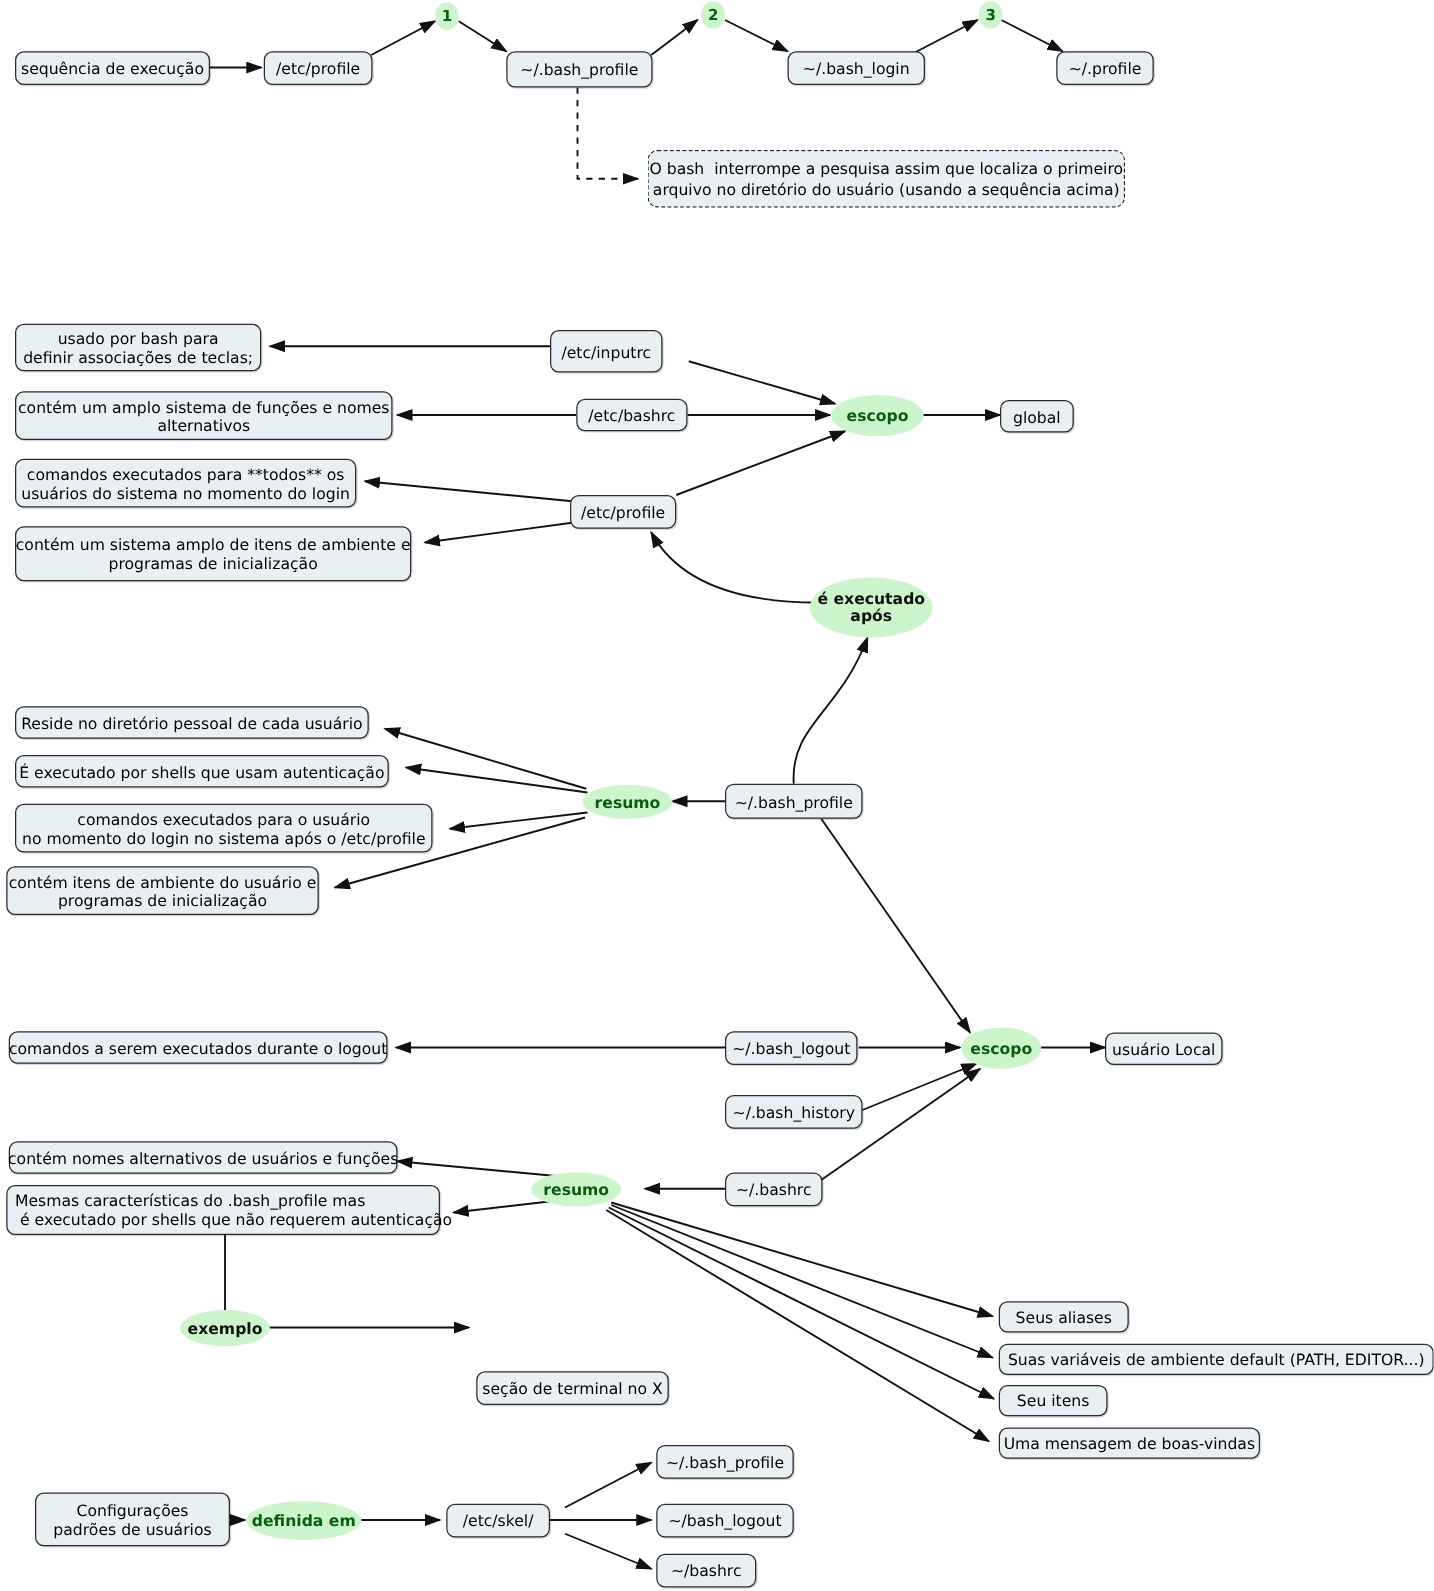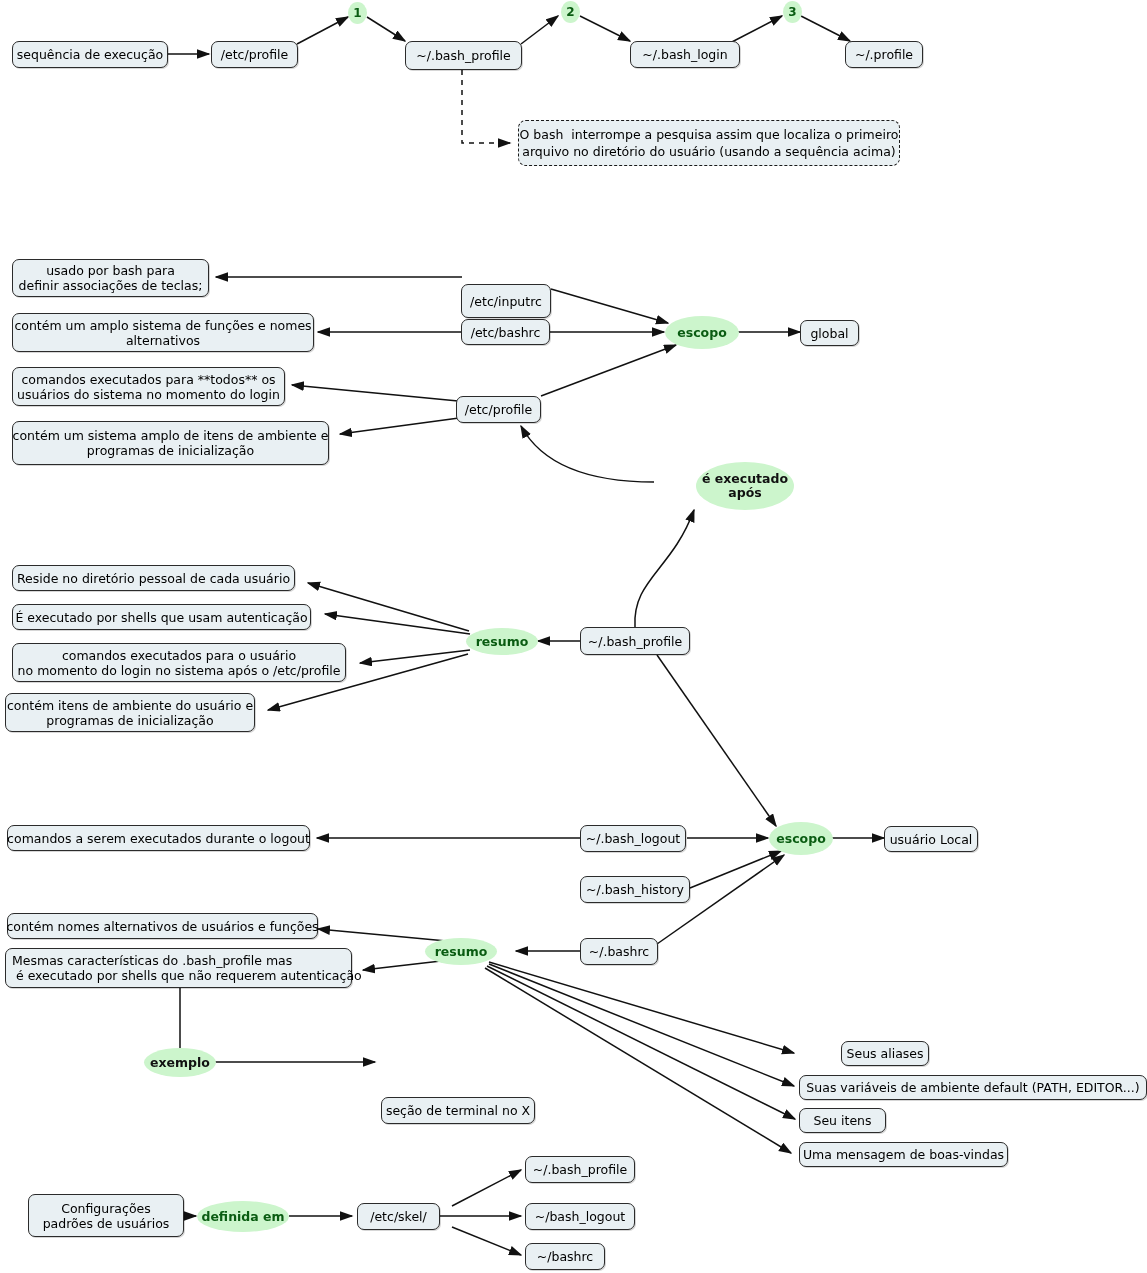--- a/index.html
+++ b/index.html
@@ -179,31 +179,31 @@
 
   <div class="node" style="left:12px; top:313px; width:302px; height:39px;">contém um amplo sistema de funções e nomes
 alternativos</div>
 
   <div class="node" style="left:12px; top:367px; width:273px; height:39px;">comandos executados para **todos** os
 usuários do sistema no momento do login</div>
 
   <div class="node" style="left:12px; top:421px; width:317px; height:44px;">contém um sistema amplo de itens de ambiente e
 programas de inicialização</div>
 
-  <div class="node" style="left:461px; top:264px; width:90px; height:34px;margin-top:20px;">/etc/inputrc</div>
+  <div class="node" style="left:440px; top:264px; width:90px; height:34px;">/etc/inputrc</div>
 
   <div class="node" style="left:461px; top:319px; width:89px; height:26px;">/etc/bashrc</div>
 
   <div class="node" style="left:456px; top:396px; width:85px; height:27px;">/etc/profile</div>
 
   <div class="ellipse green-text" style="left:665px; top:316px; width:74px; height:33px;">escopo</div>
 
   <div class="node" style="left:800px; top:320px; width:59px; height:26px;">global</div>
 
-  <div class="ellipse" style="left:648px; top:462px; width:98px; height:48px;margin-left:48px;">é executado
+  <div class="ellipse" style="left:648px; top:462px; width:98px; height:48px;">é executado
 após</div>
 
   <div class="node" style="left:12px; top:565px; width:283px; height:26px;">Reside no diretório pessoal de cada usuário</div>
 
   <div class="node" style="left:12px; top:604px; width:299px; height:26px;">É executado por shells que usam autenticação</div>
 
   <div class="node" style="left:12px; top:643px; width:334px; height:39px;">comandos executados para o usuário
 no momento do login no sistema após o /etc/profile</div>
 
   <div class="node" style="left:5px; top:693px; width:250px; height:39px;">contém itens de ambiente do usuário e
@@ -229,21 +229,21 @@
 
   <div class="node" style="left:5px; top:948px; width:347px; height:40px; text-align:left; justify-content:flex-start;">Mesmas características do .bash_profile mas
  é executado por shells que não requerem autenticação</div>
 
   <div class="ellipse green-text" style="left:425px; top:938px; width:72px; height:27px;">resumo</div>
 
   <div class="ellipse" style="left:144px; top:1048px; width:72px; height:29px;">exemplo</div>
 
   <div class="node" style="left:381px; top:1049px; width:154px; height:27px;margin-top:48px;">seção de terminal no X</div>
 
-  <div class="node" style="left:841px; top:1041px; width:88px; height:25px;">Seus aliases</div>
+  <div class="node" style="left:799px; top:1041px; width:104px; height:25px;">Seus aliases</div>
 
   <div class="node" style="left:799px; top:1075px; width:348px; height:25px;">Suas variáveis de ambiente default (PATH, EDITOR...)</div>
 
   <div class="node" style="left:799px; top:1108px; width:87px; height:25px;">Seu itens</div>
 
   <div class="node" style="left:799px; top:1142px; width:209px; height:25px;">Uma mensagem de boas-vindas</div>
 
   <div class="node" style="left:28px; top:1194px; width:156px; height:43px;">Configurações
 padrões de usuários</div>
 

